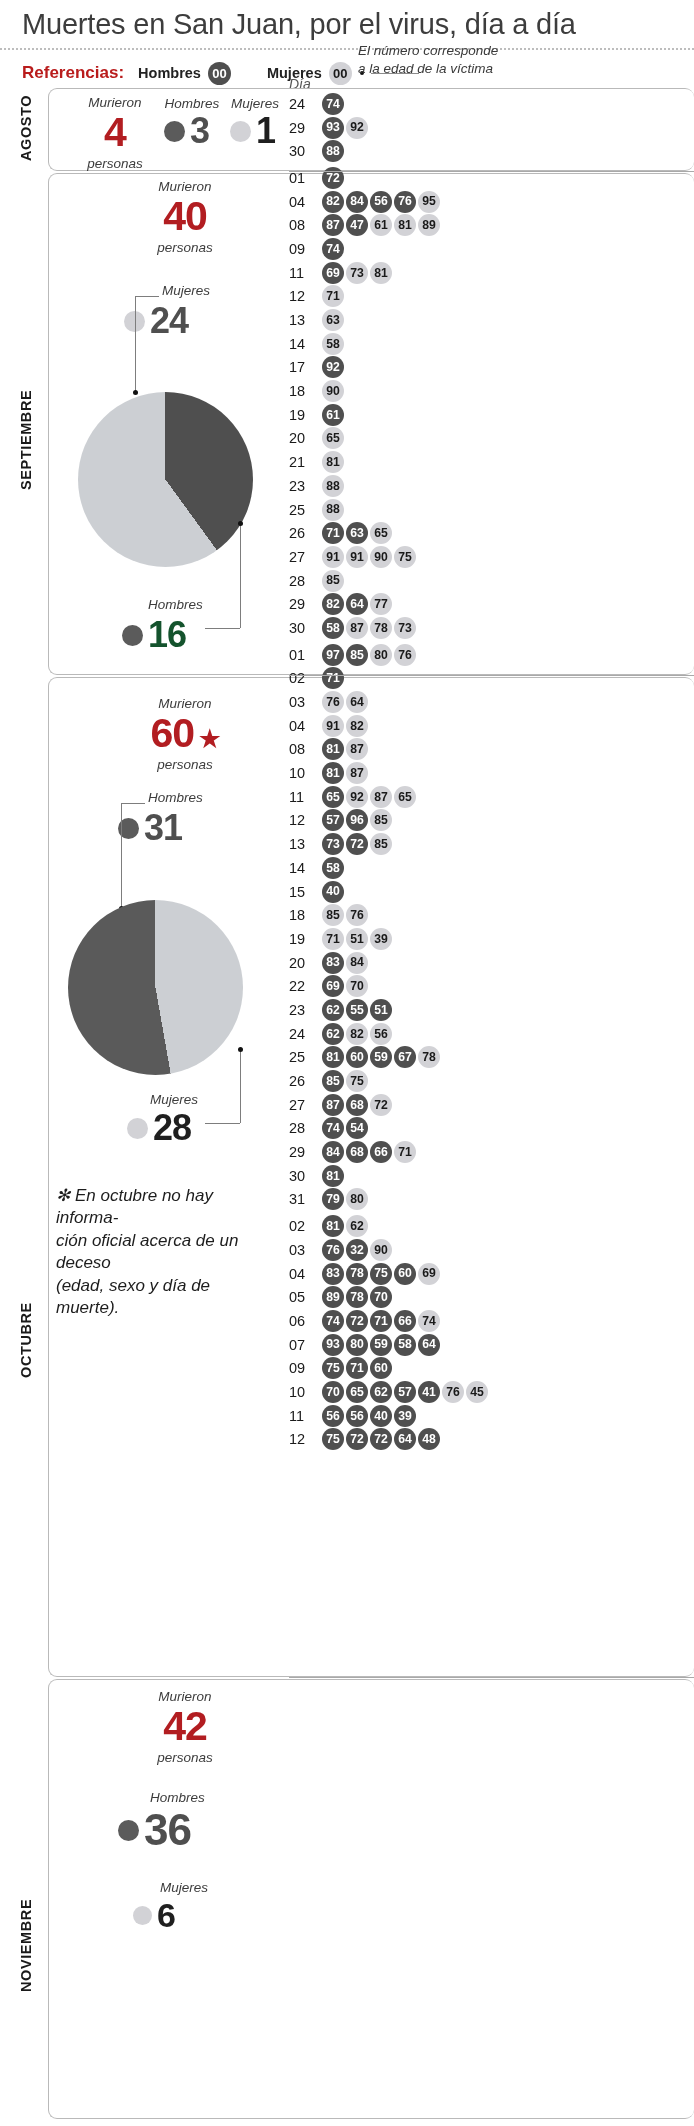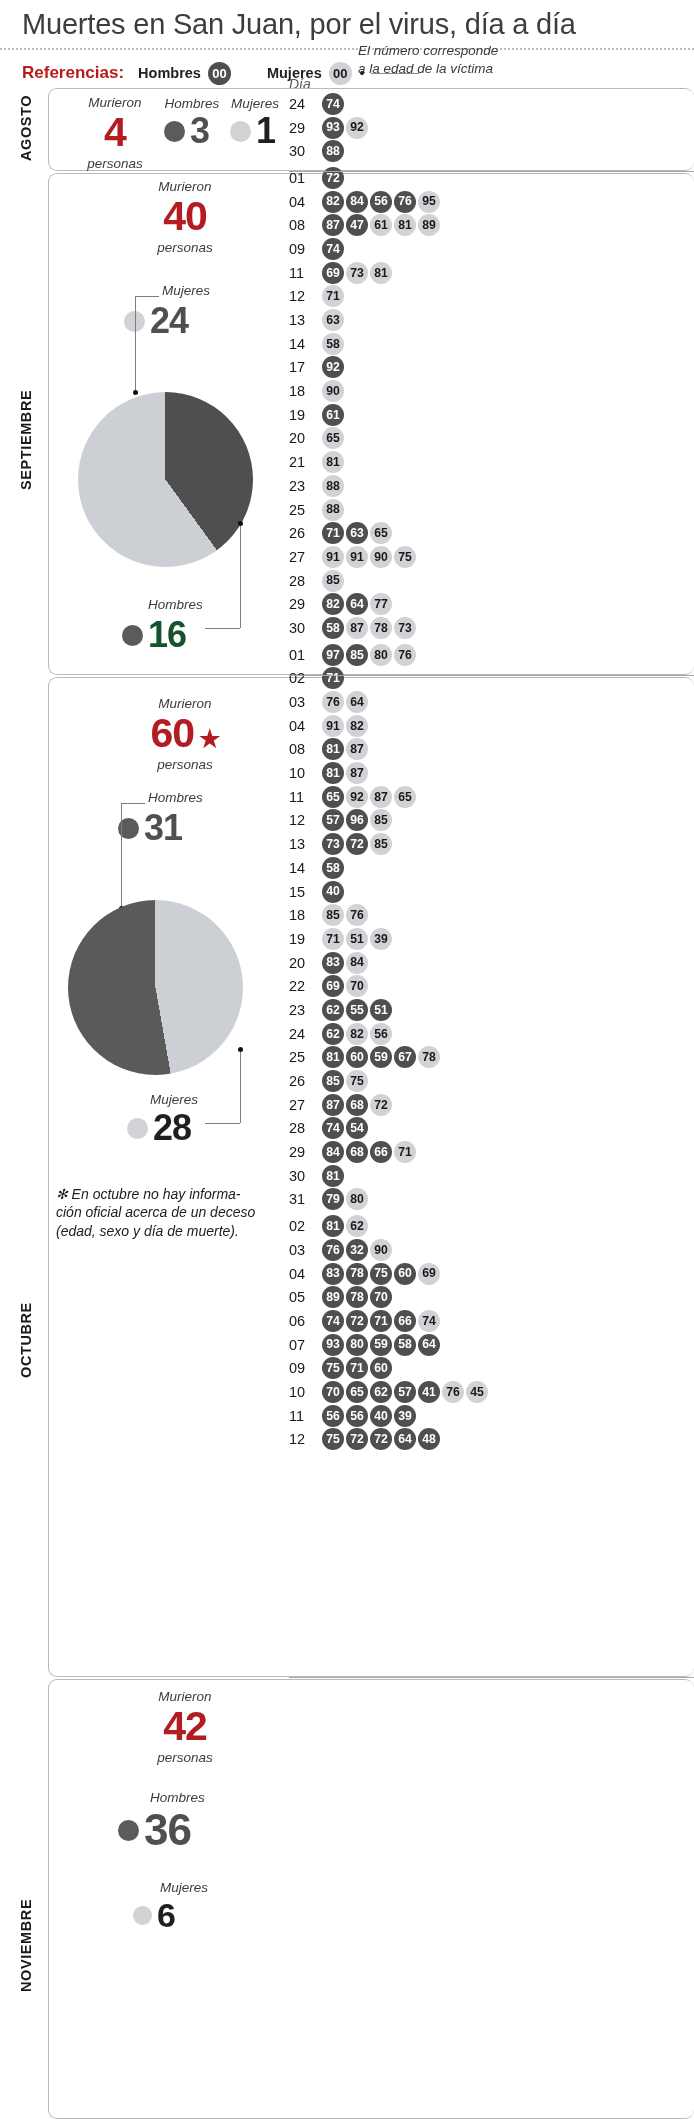--- a/index.html
+++ b/index.html
@@ -98,21 +98,21 @@
   .leader .lv { position:absolute; width:1px; background:#7d7d7d; }
   .leader .lh { position:absolute; height:1px; background:#7d7d7d; }
   .leader .ldot { position:absolute; width:5px; height:5px; border-radius:50%; background:#111; }
 
   .pie { position: absolute; border-radius: 50%; }
 
   .star { color:#b21d21; }
 
   .footnote {
     position: absolute;
-    font-style: italic; font-size: 14px; color: #1d1d1d; line-height: 1.32;
+    font-style: italic; font-size: 17px; color: #1d1d1d; line-height: 1.32;
   }
 
   
   .dia-head {
     position:absolute; left: 289px; top: 76px;
     font-style: italic; font-size: 14px; color: #555;
   }
   .rows { position: absolute; left: 289px; }
   .row { display: flex; align-items: center; height: 23.7px; }
   .row .day { width: 33px; font-size: 14.5px; color:#1a1a1a; }

